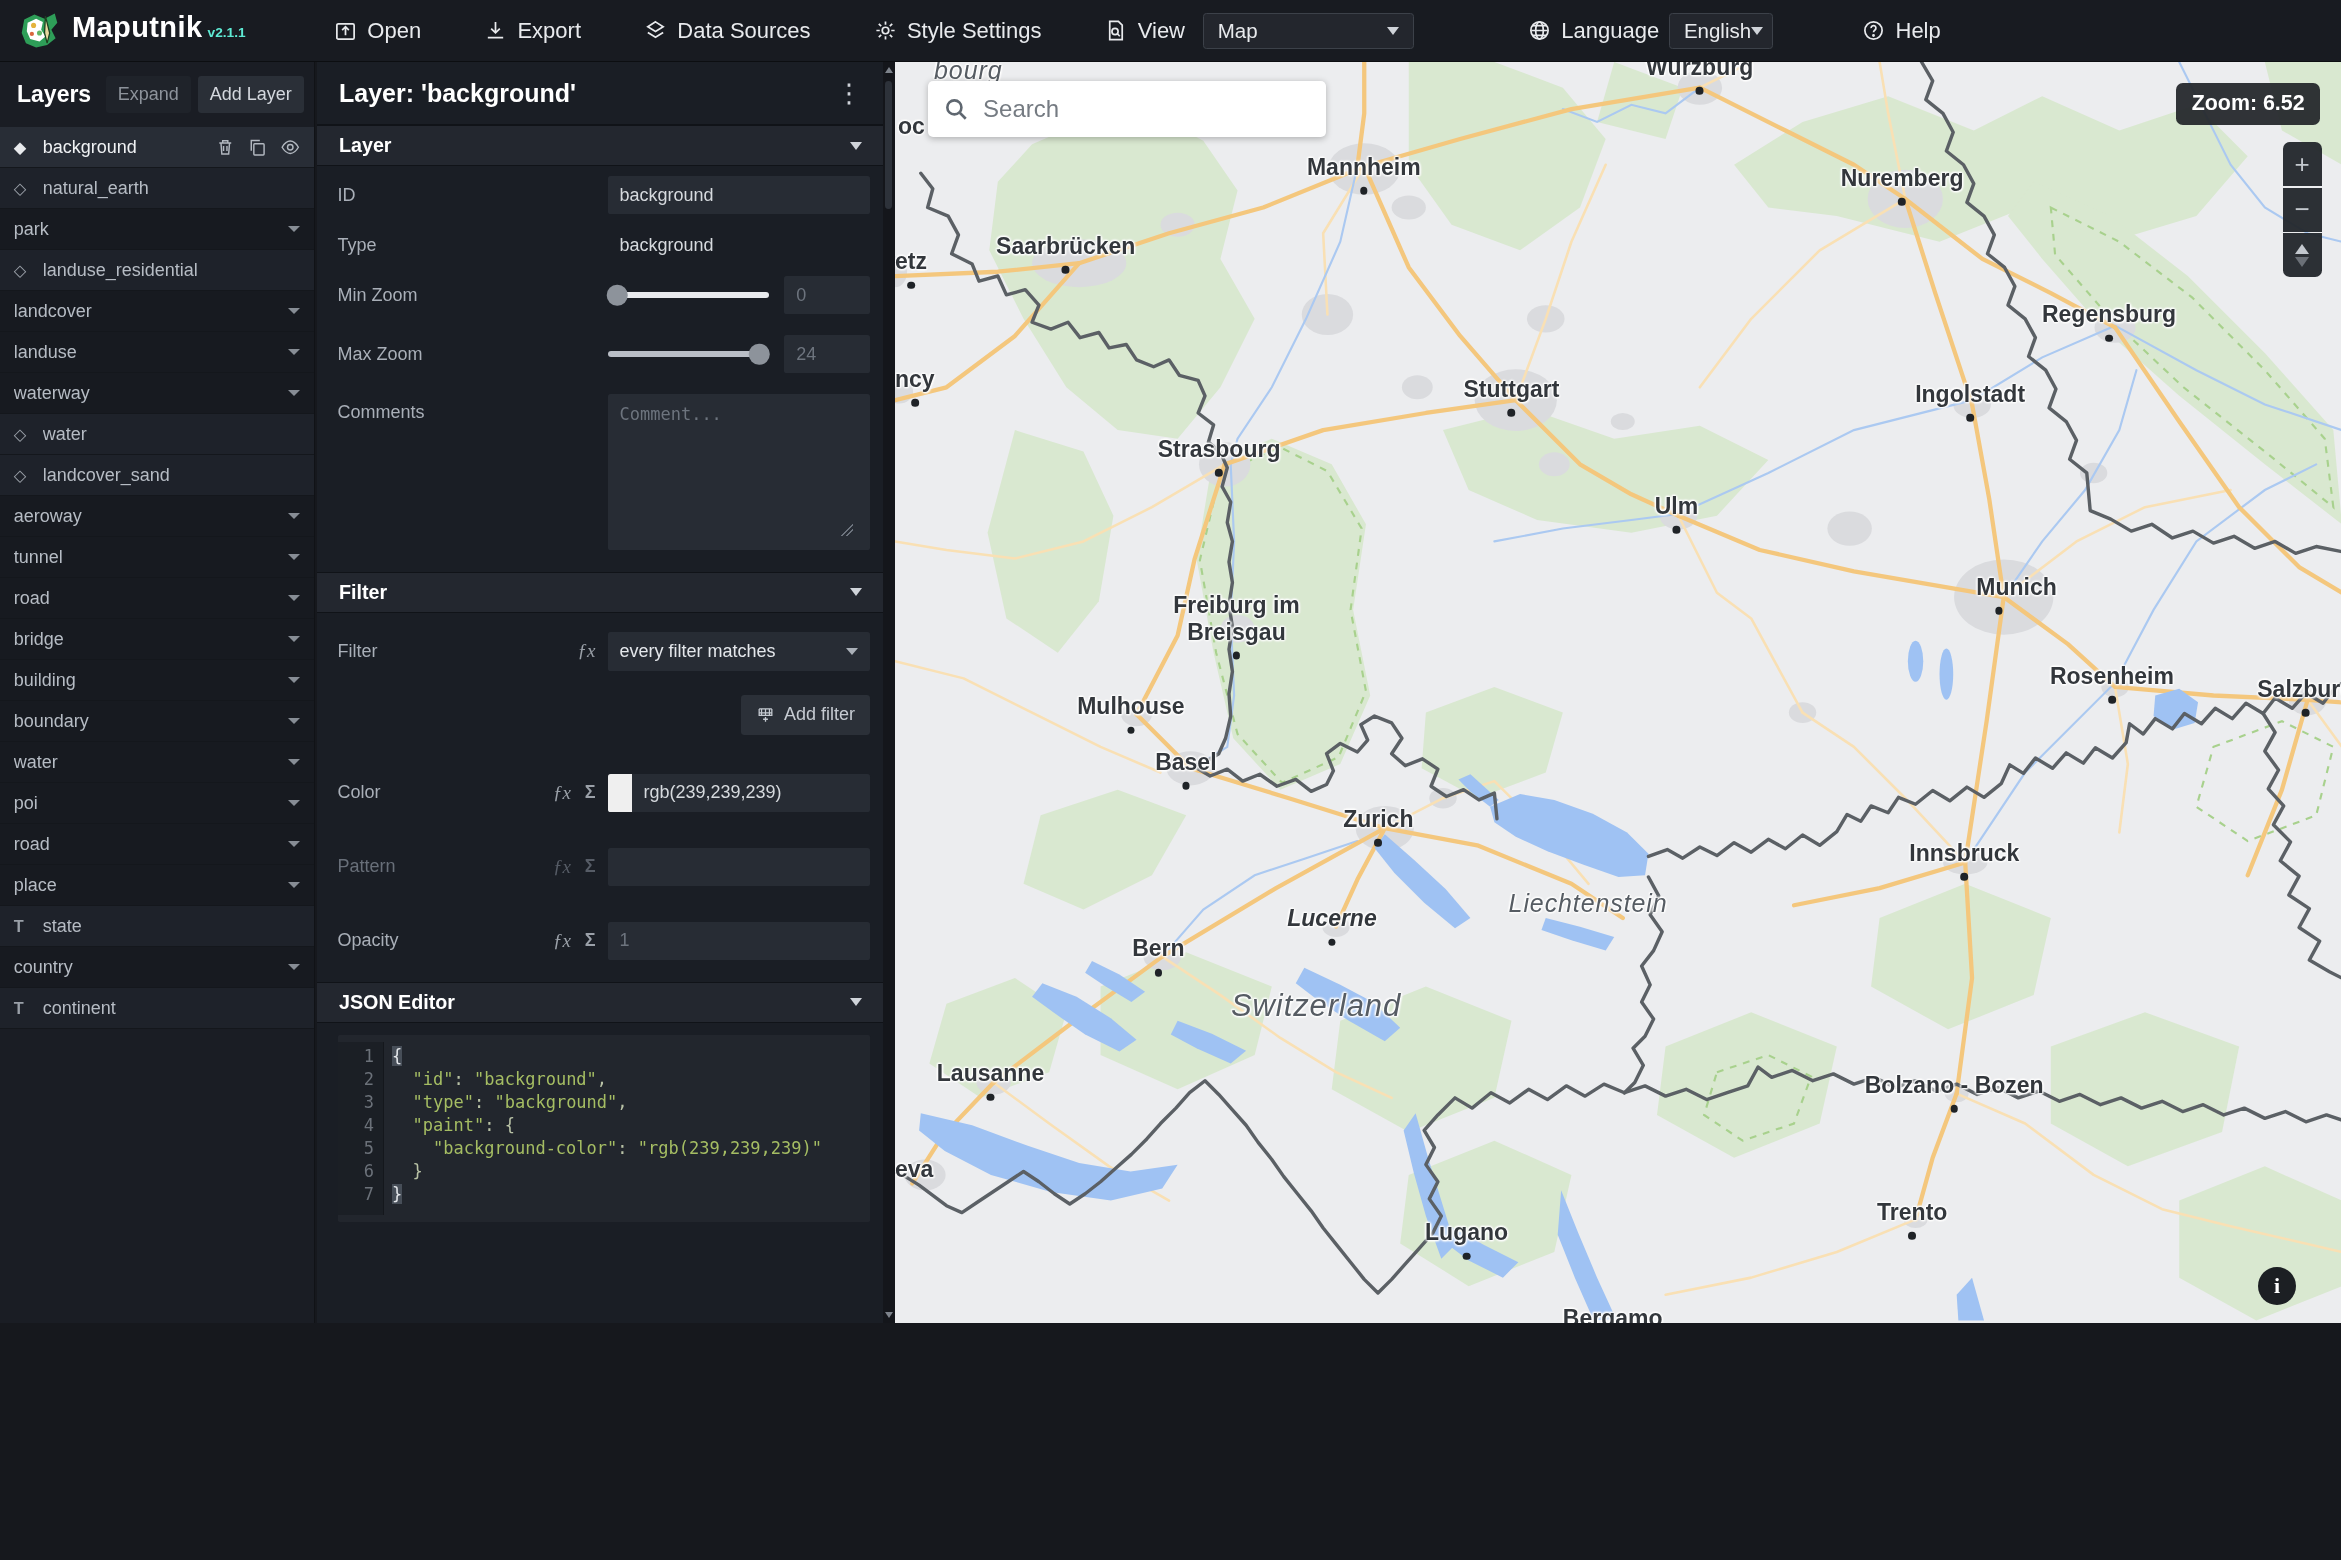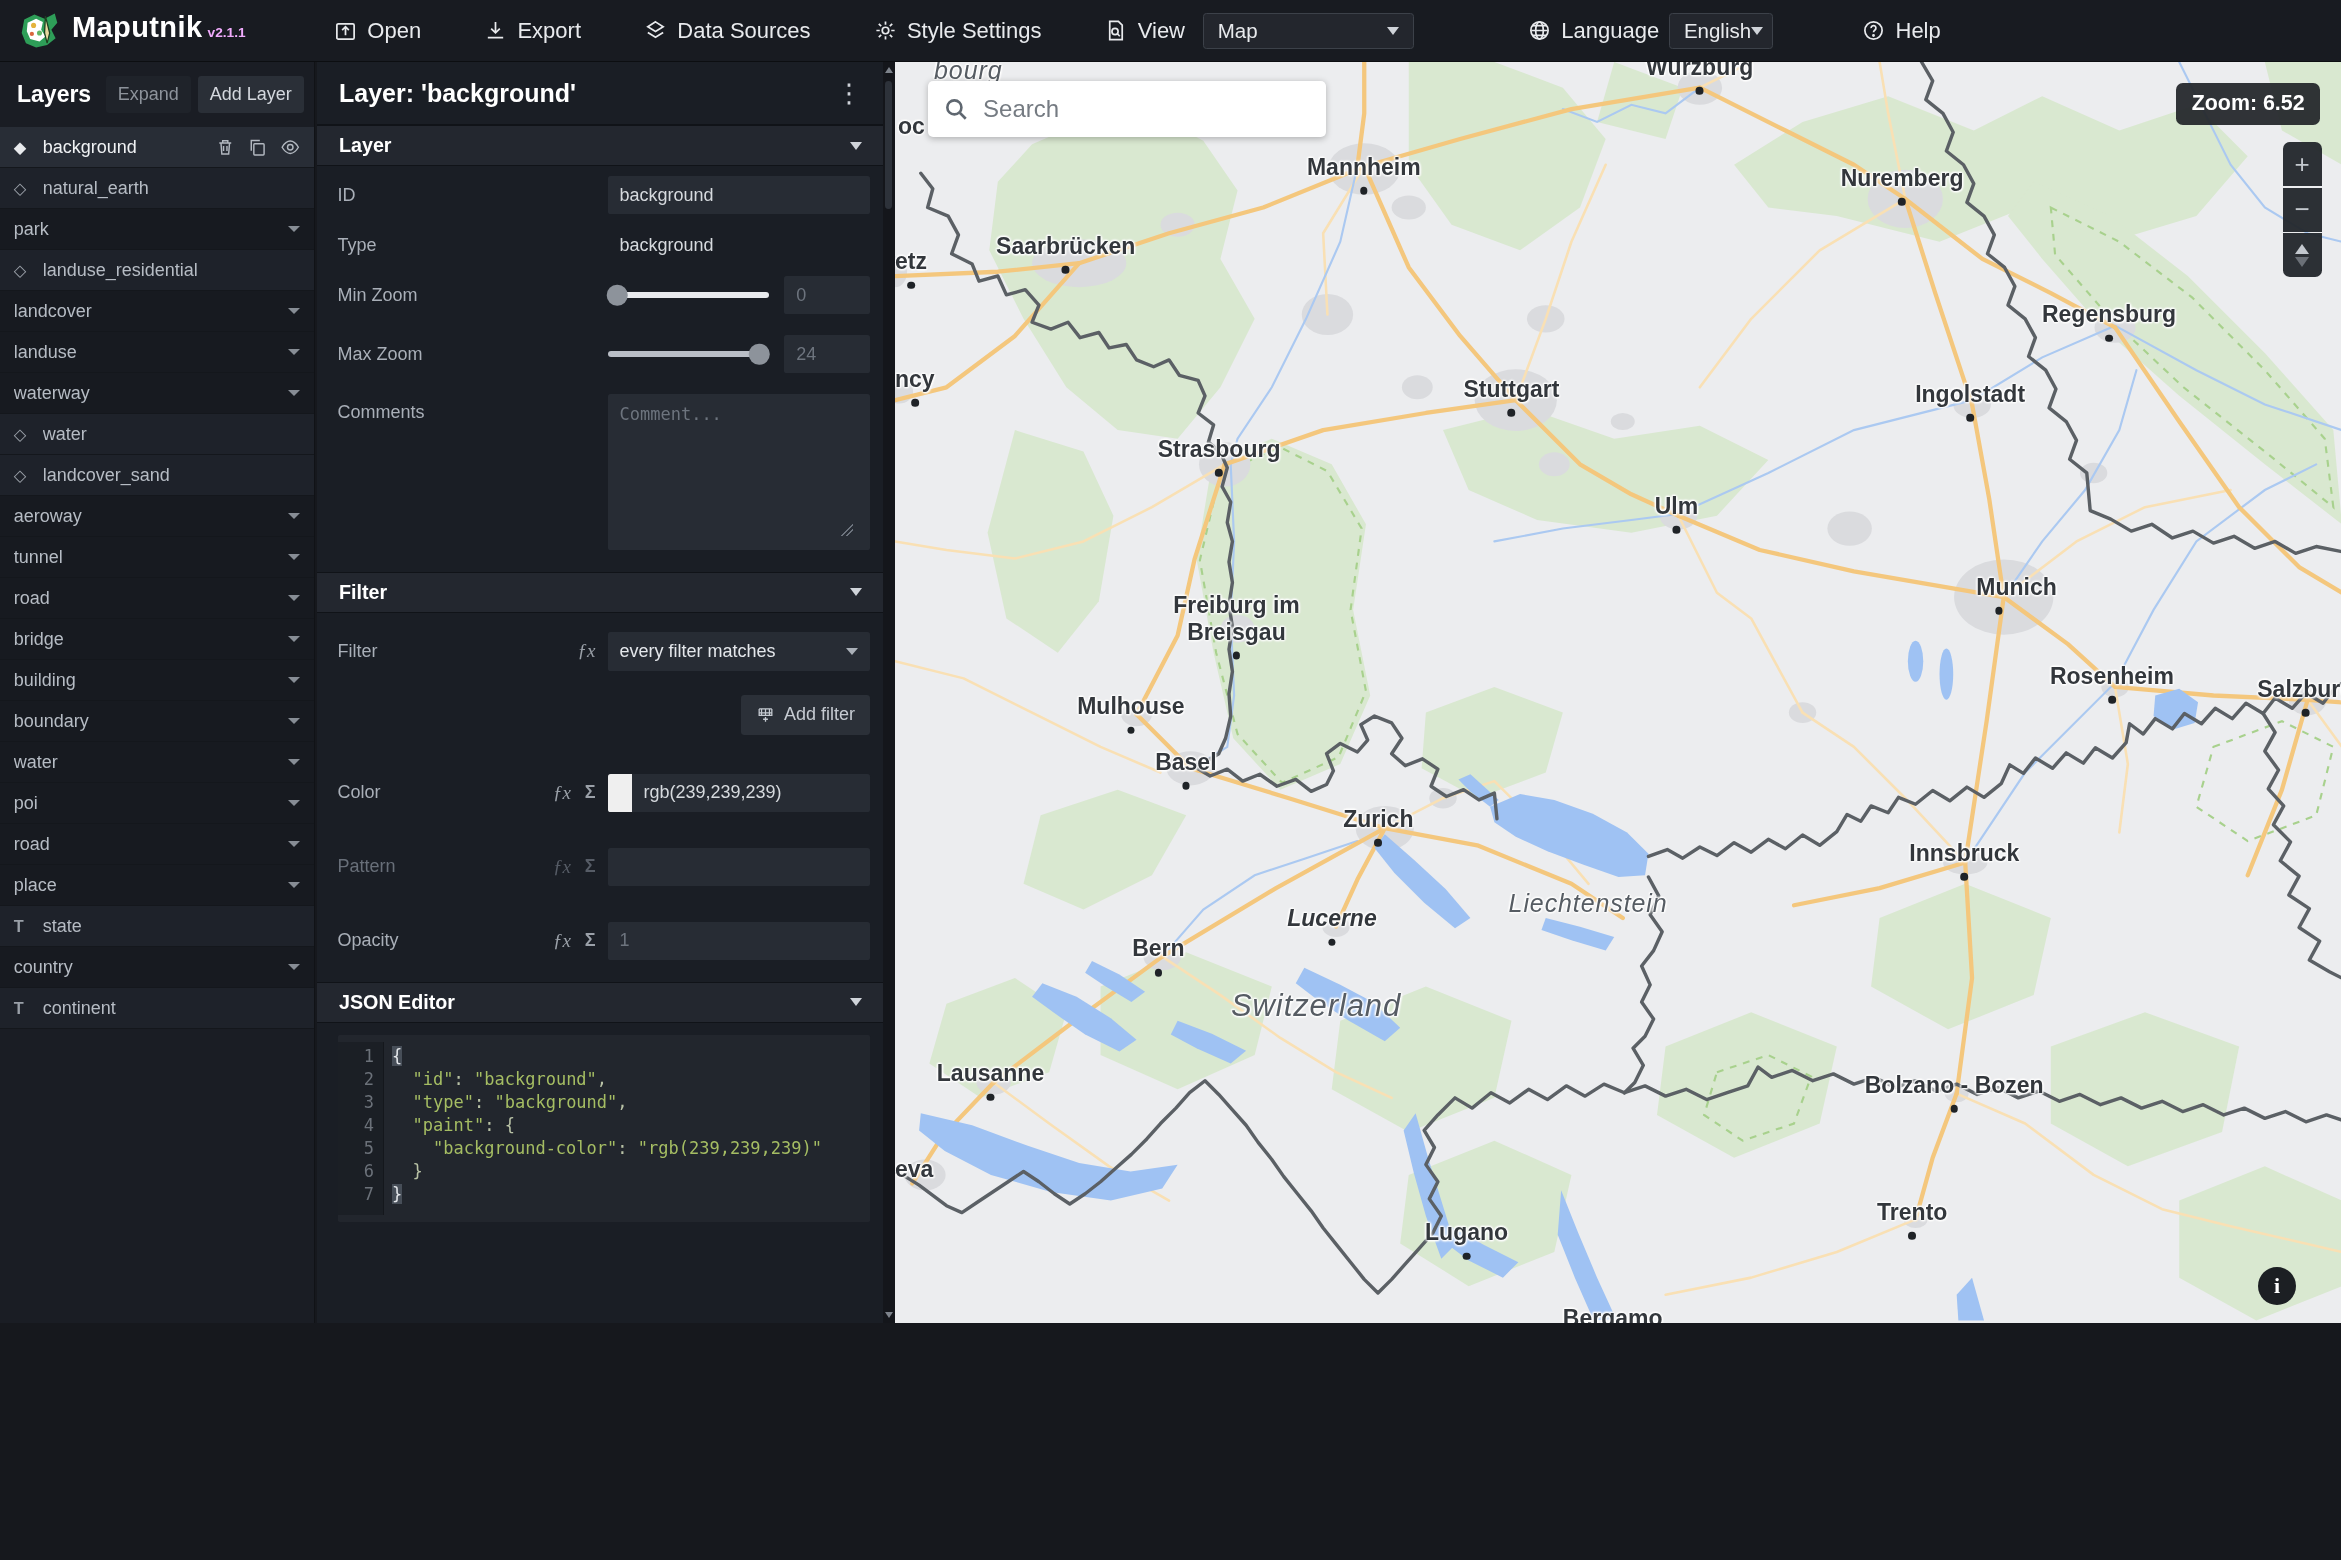--- a/index.html
+++ b/index.html
@@ -7,21 +7,21 @@
     font-family:"Liberation Sans", sans-serif; }
   .app { position:relative; width:2342px; height:1560px; }
 
   
   .topbar { position:absolute; left:0; top:0; width:2342px; height:62px;
     background:#181b21; display:flex; align-items:center; color:#e8eaed;
     border-bottom:0.9px solid #0c0e11; z-index:30; }
   .brand { display:flex; align-items:baseline; padding-left:19px; width:334px; }
   .brand .logo { align-self:center; width:41px; height:39px; margin-right:12px; }
   .brand-name { font-size:29px; font-weight:bold; color:#fff; letter-spacing:0.4px; }
-  .brand-ver { font-size:13.7px; color:#f0abfc; margin-left:5.1px; font-weight:bold; }
+  .brand-ver { font-size:13.7px; color:#5eead4; margin-left:5.1px; font-weight:bold; }
   .nav { display:flex; align-items:center; gap:63px; }
   .nav-item { display:flex; align-items:center; gap:10.3px; font-size:22px; color:#e8eaed; cursor:pointer; }
   .nav-item svg { width:23px; height:23px; stroke:#e8eaed; fill:none; stroke-width:1.8; }
   .tb-select { display:flex; align-items:center; justify-content:space-between;
     background:#23262d; border:0.9px solid #3c4149; border-radius:3.4px;
     height:36px; padding:0 13.7px; font-size:20.5px; color:#e8eaed; margin-left:-45px; width:211px; cursor:pointer;}
   .tb-select.lang { width:104px; margin-left:-53px; }
   .caret { width:0; height:0; border-left:6.8px solid transparent; border-right:6.8px solid transparent;
     border-top:8.6px solid #cfd3d9; display:inline-block; }
   .lang-group { margin-left:51px; }

